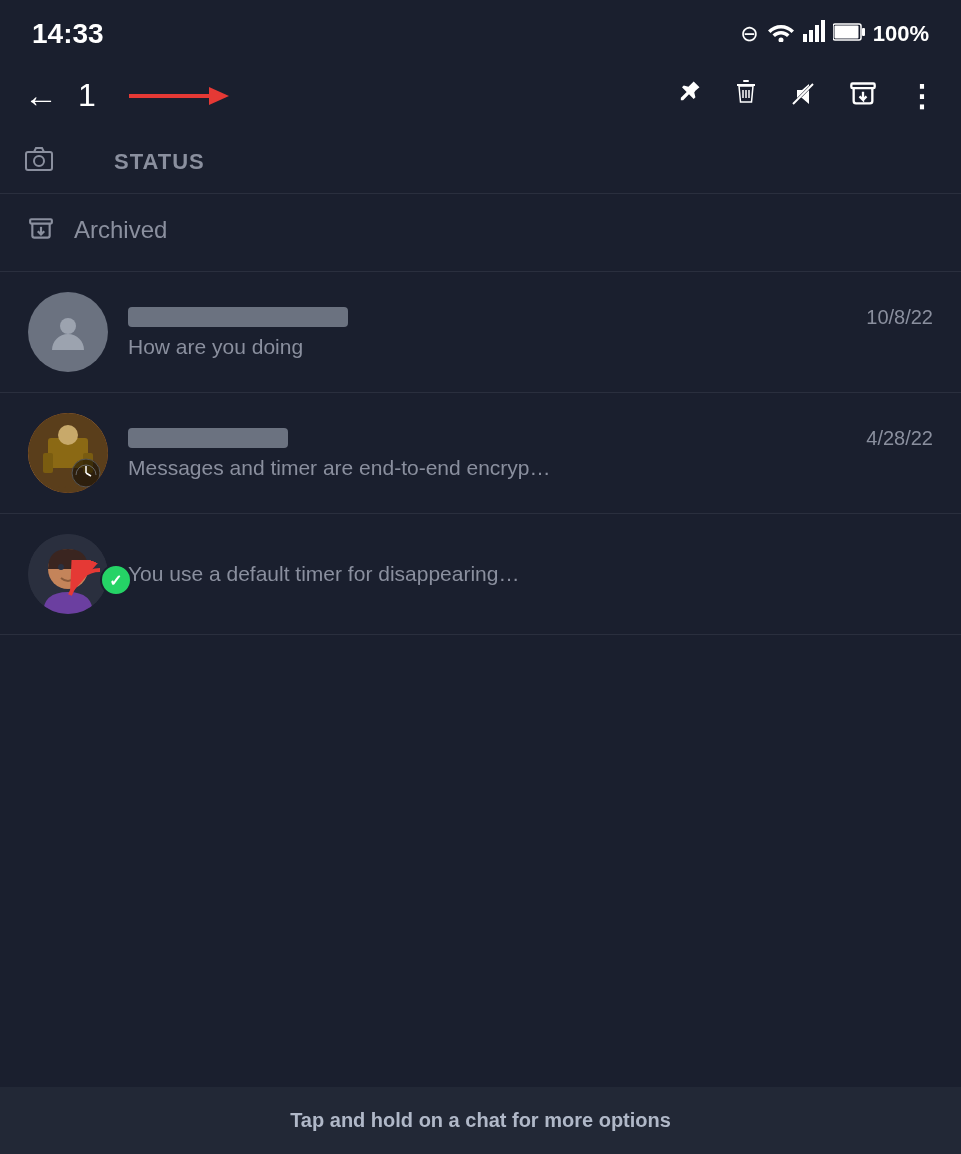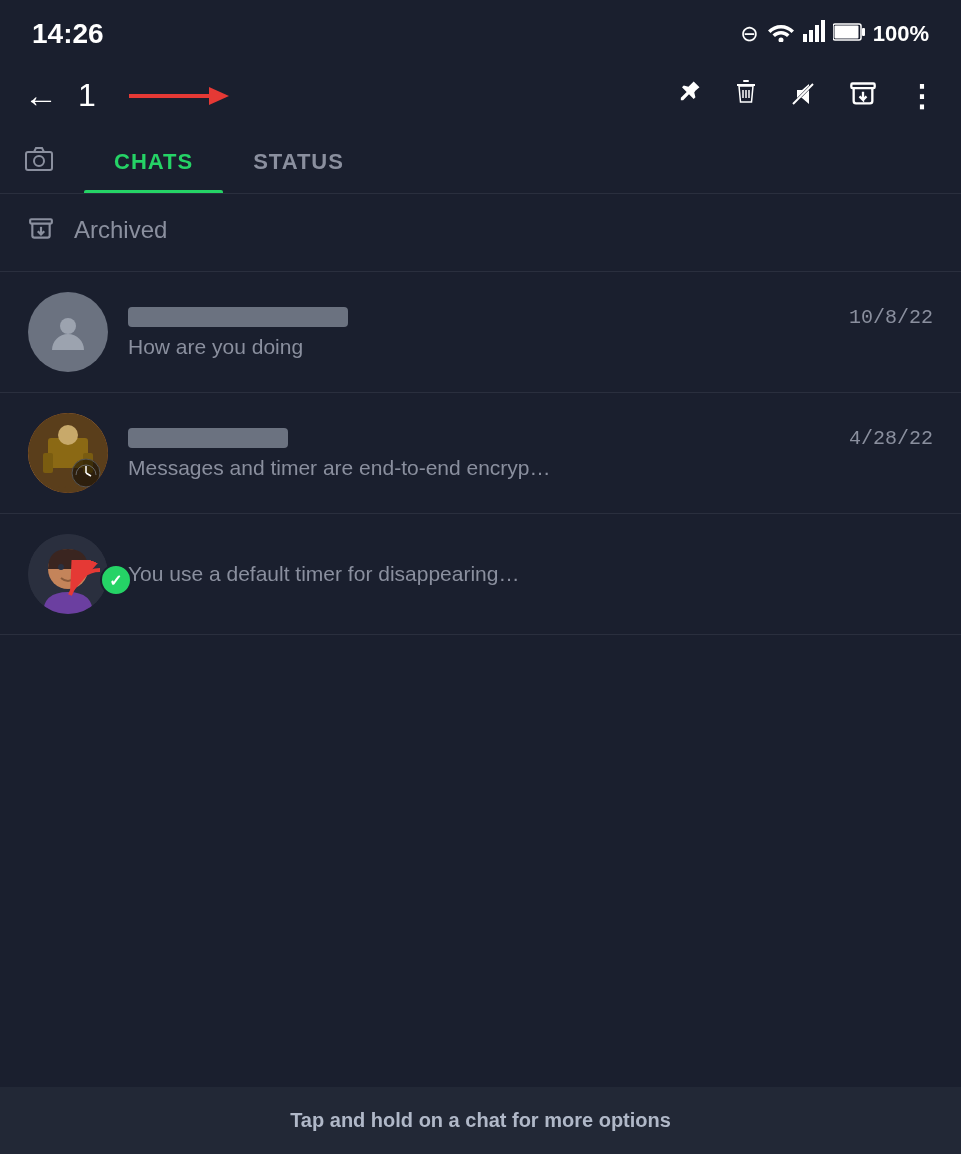--- a/index.html
+++ b/index.html
@@ -191,21 +191,20 @@
     .chat-content {
       flex: 1;
       min-width: 0;
     }
 
     .chat-header {
       display: flex;
       justify-content: space-between;
       align-items: center;
       margin-bottom: 6px;
-      font-family: Liberation Mono, monospace;
     }
 
     .chat-name-blur {
       height: 20px;
       width: 220px;
       background-color: #6b7280;
       border-radius: 4px;
     }
 
     .chat-name-blur-short {
@@ -272,21 +271,21 @@
       right: 0;
       background-color: #222836;
       padding: 22px;
       text-align: center;
     }
   </style>
 </head>
 <body>
 
 <div class="status-bar">
-  <span class="status-time">14:26</span>
+  <span class="status-time">14:33</span>
   <div class="status-icons">
     <span>⊖</span>
     <span>
       <svg width="28" height="22" viewBox="0 0 28 22" fill="white">
         <path d="M14 5C9 5 4.5 7 1 10.5L3.5 13C6.3 10.2 10 8.5 14 8.5s7.7 1.7 10.5 4.5L27 10.5C23.5 7 19 5 14 5z"></path>
         <path d="M14 11c-3.3 0-6.3 1.3-8.5 3.5L8 17c1.6-1.6 3.8-2.5 6-2.5s4.4.9 6 2.5l2.5-2.5C20.3 12.3 17.3 11 14 11z"></path>
         <circle cx="14" cy="20" r="2.5"></circle>
       </svg>
     </span>
     <span>
@@ -360,23 +359,20 @@
 </div>
 
 <div class="tab-bar">
   <span class="camera-icon">
     <svg width="30" height="26" viewBox="0 0 30 26" fill="none" stroke="#8a8f9e" stroke-width="2">
       <rect x="2" y="6" width="26" height="18" rx="2"></rect>
       <circle cx="15" cy="15" r="5"></circle>
       <path d="M10 6l2-4h6l2 4"></path>
     </svg>
   </span>
-  <div class="tab active">
-    <span>CHATS</span>
-  </div>
   <div class="tab">
     <span>STATUS</span>
   </div>
 </div>
 
 <div class="chat-list">
 
   <div class="archived-row">
     <span class="archived-icon">
       <svg width="26" height="26" viewBox="0 0 24 24" fill="none" stroke="#8a8f9e" stroke-width="2">

